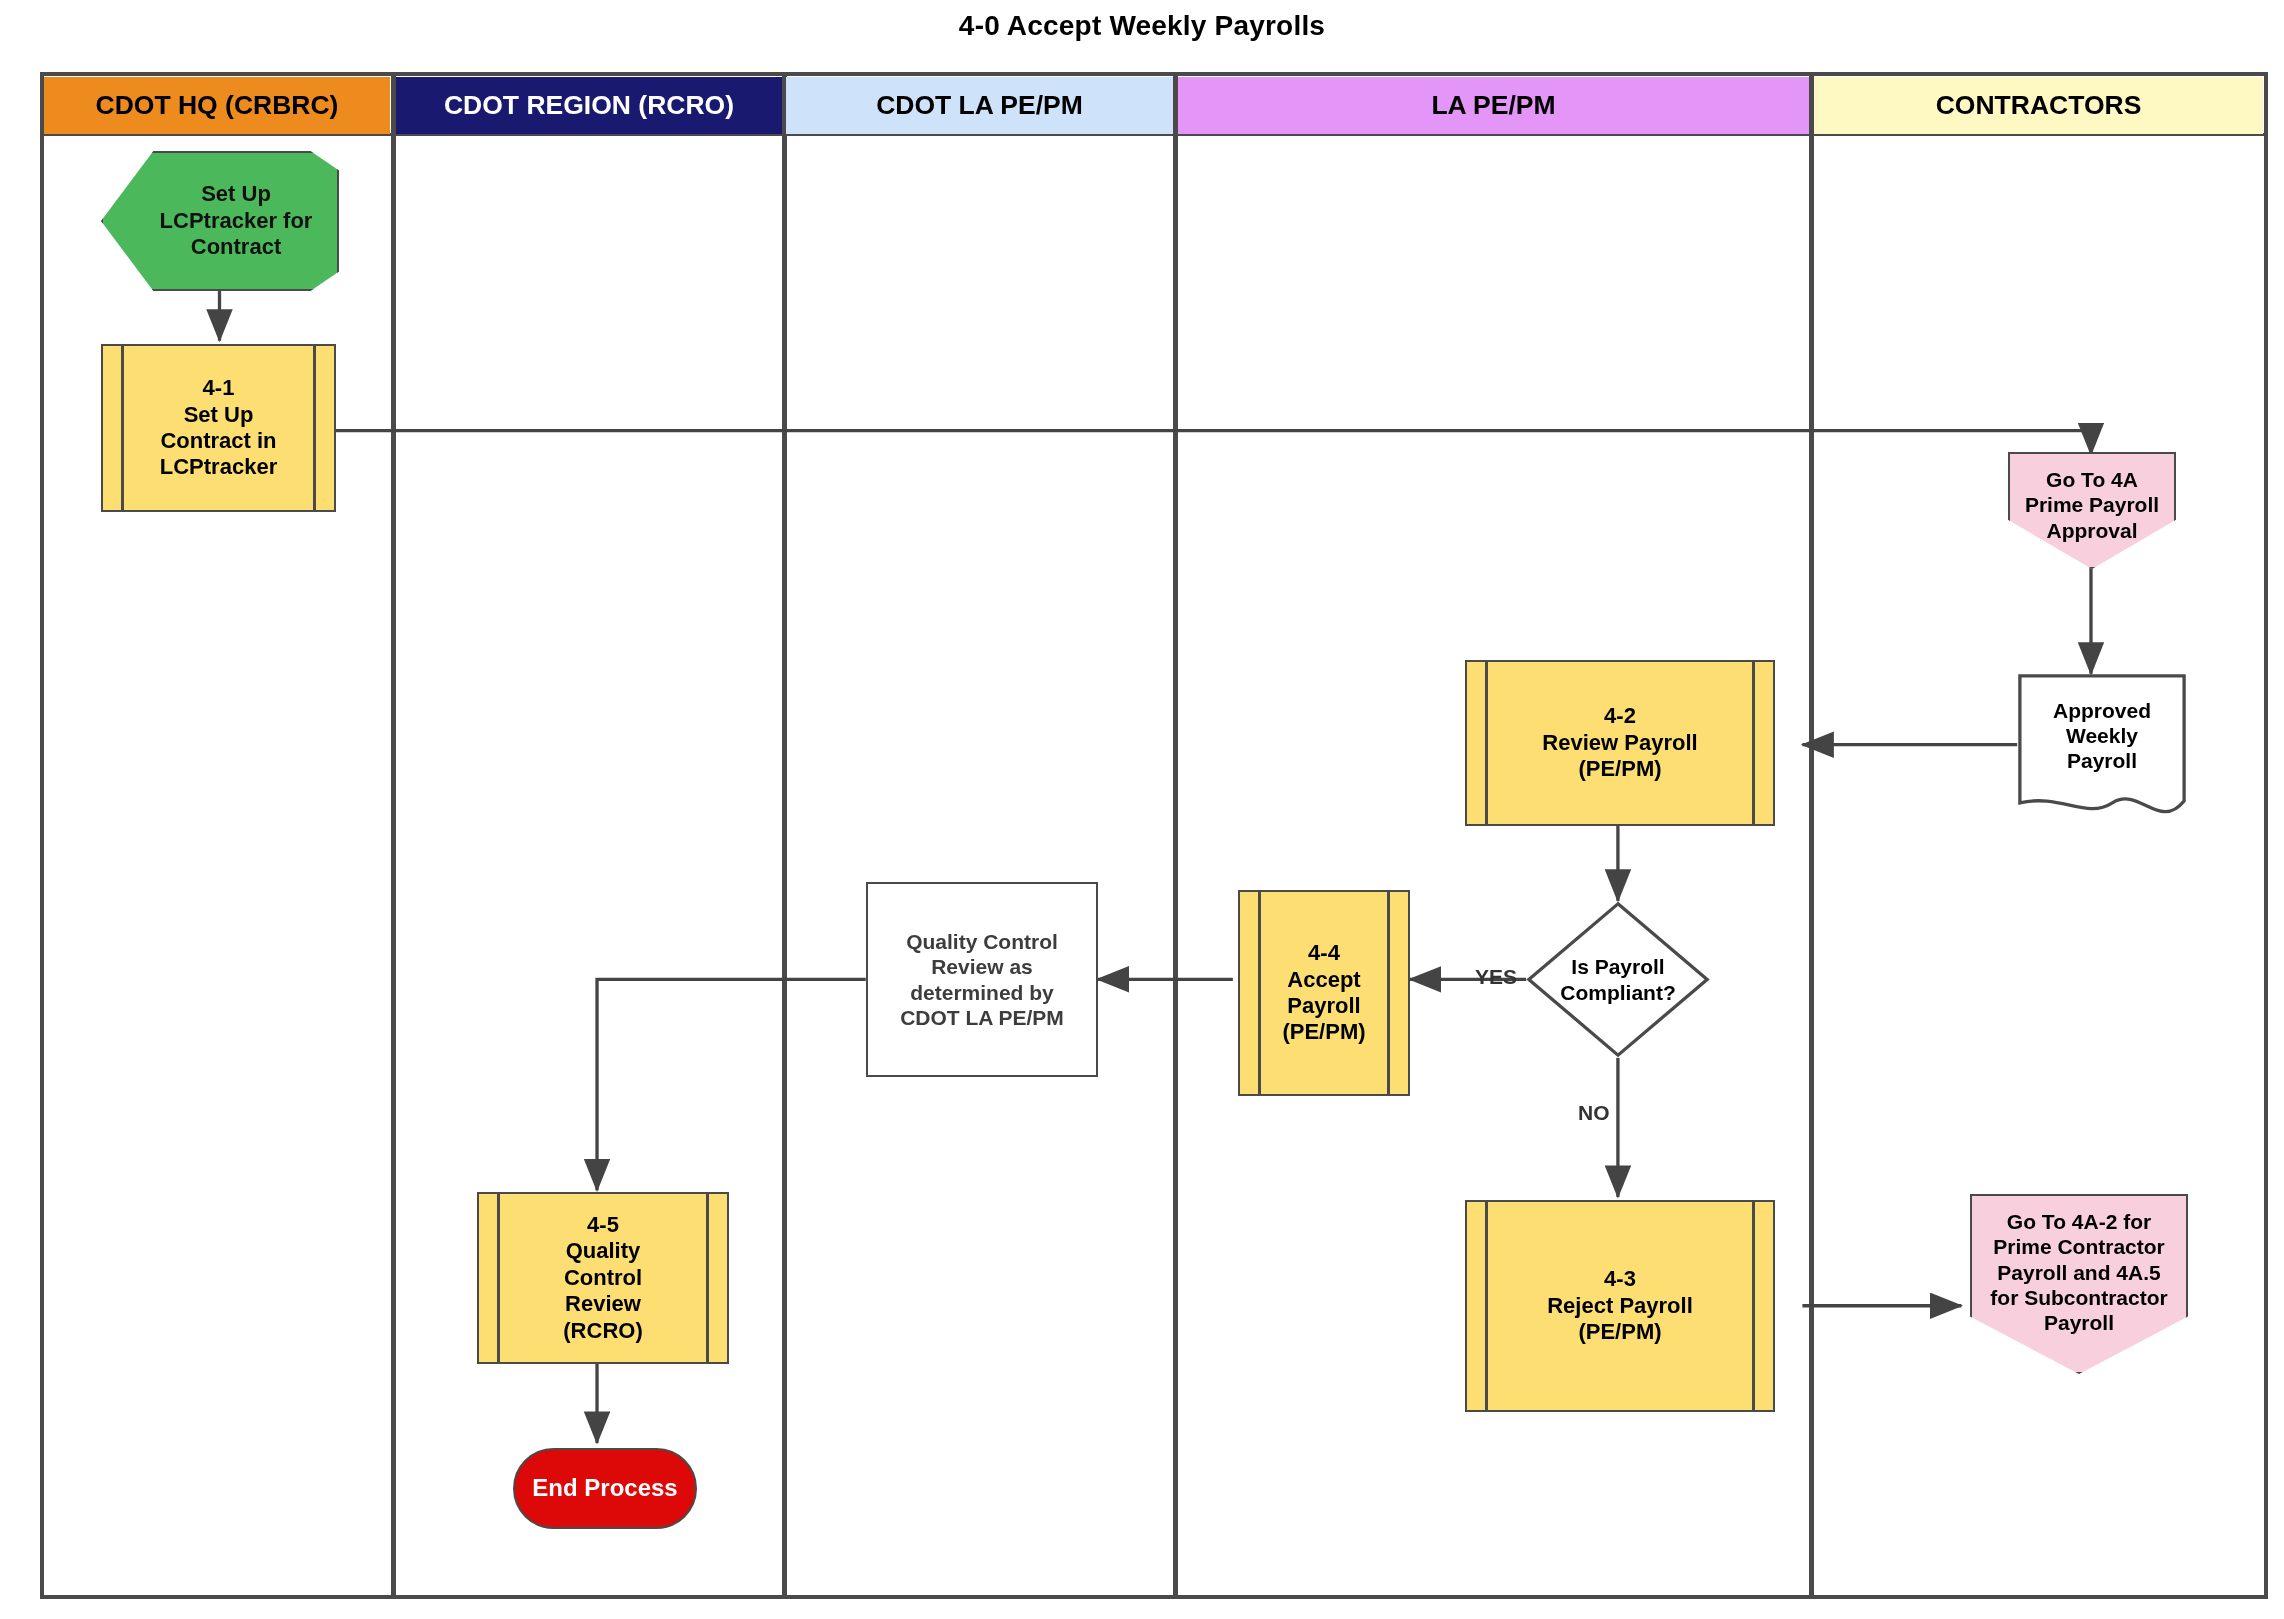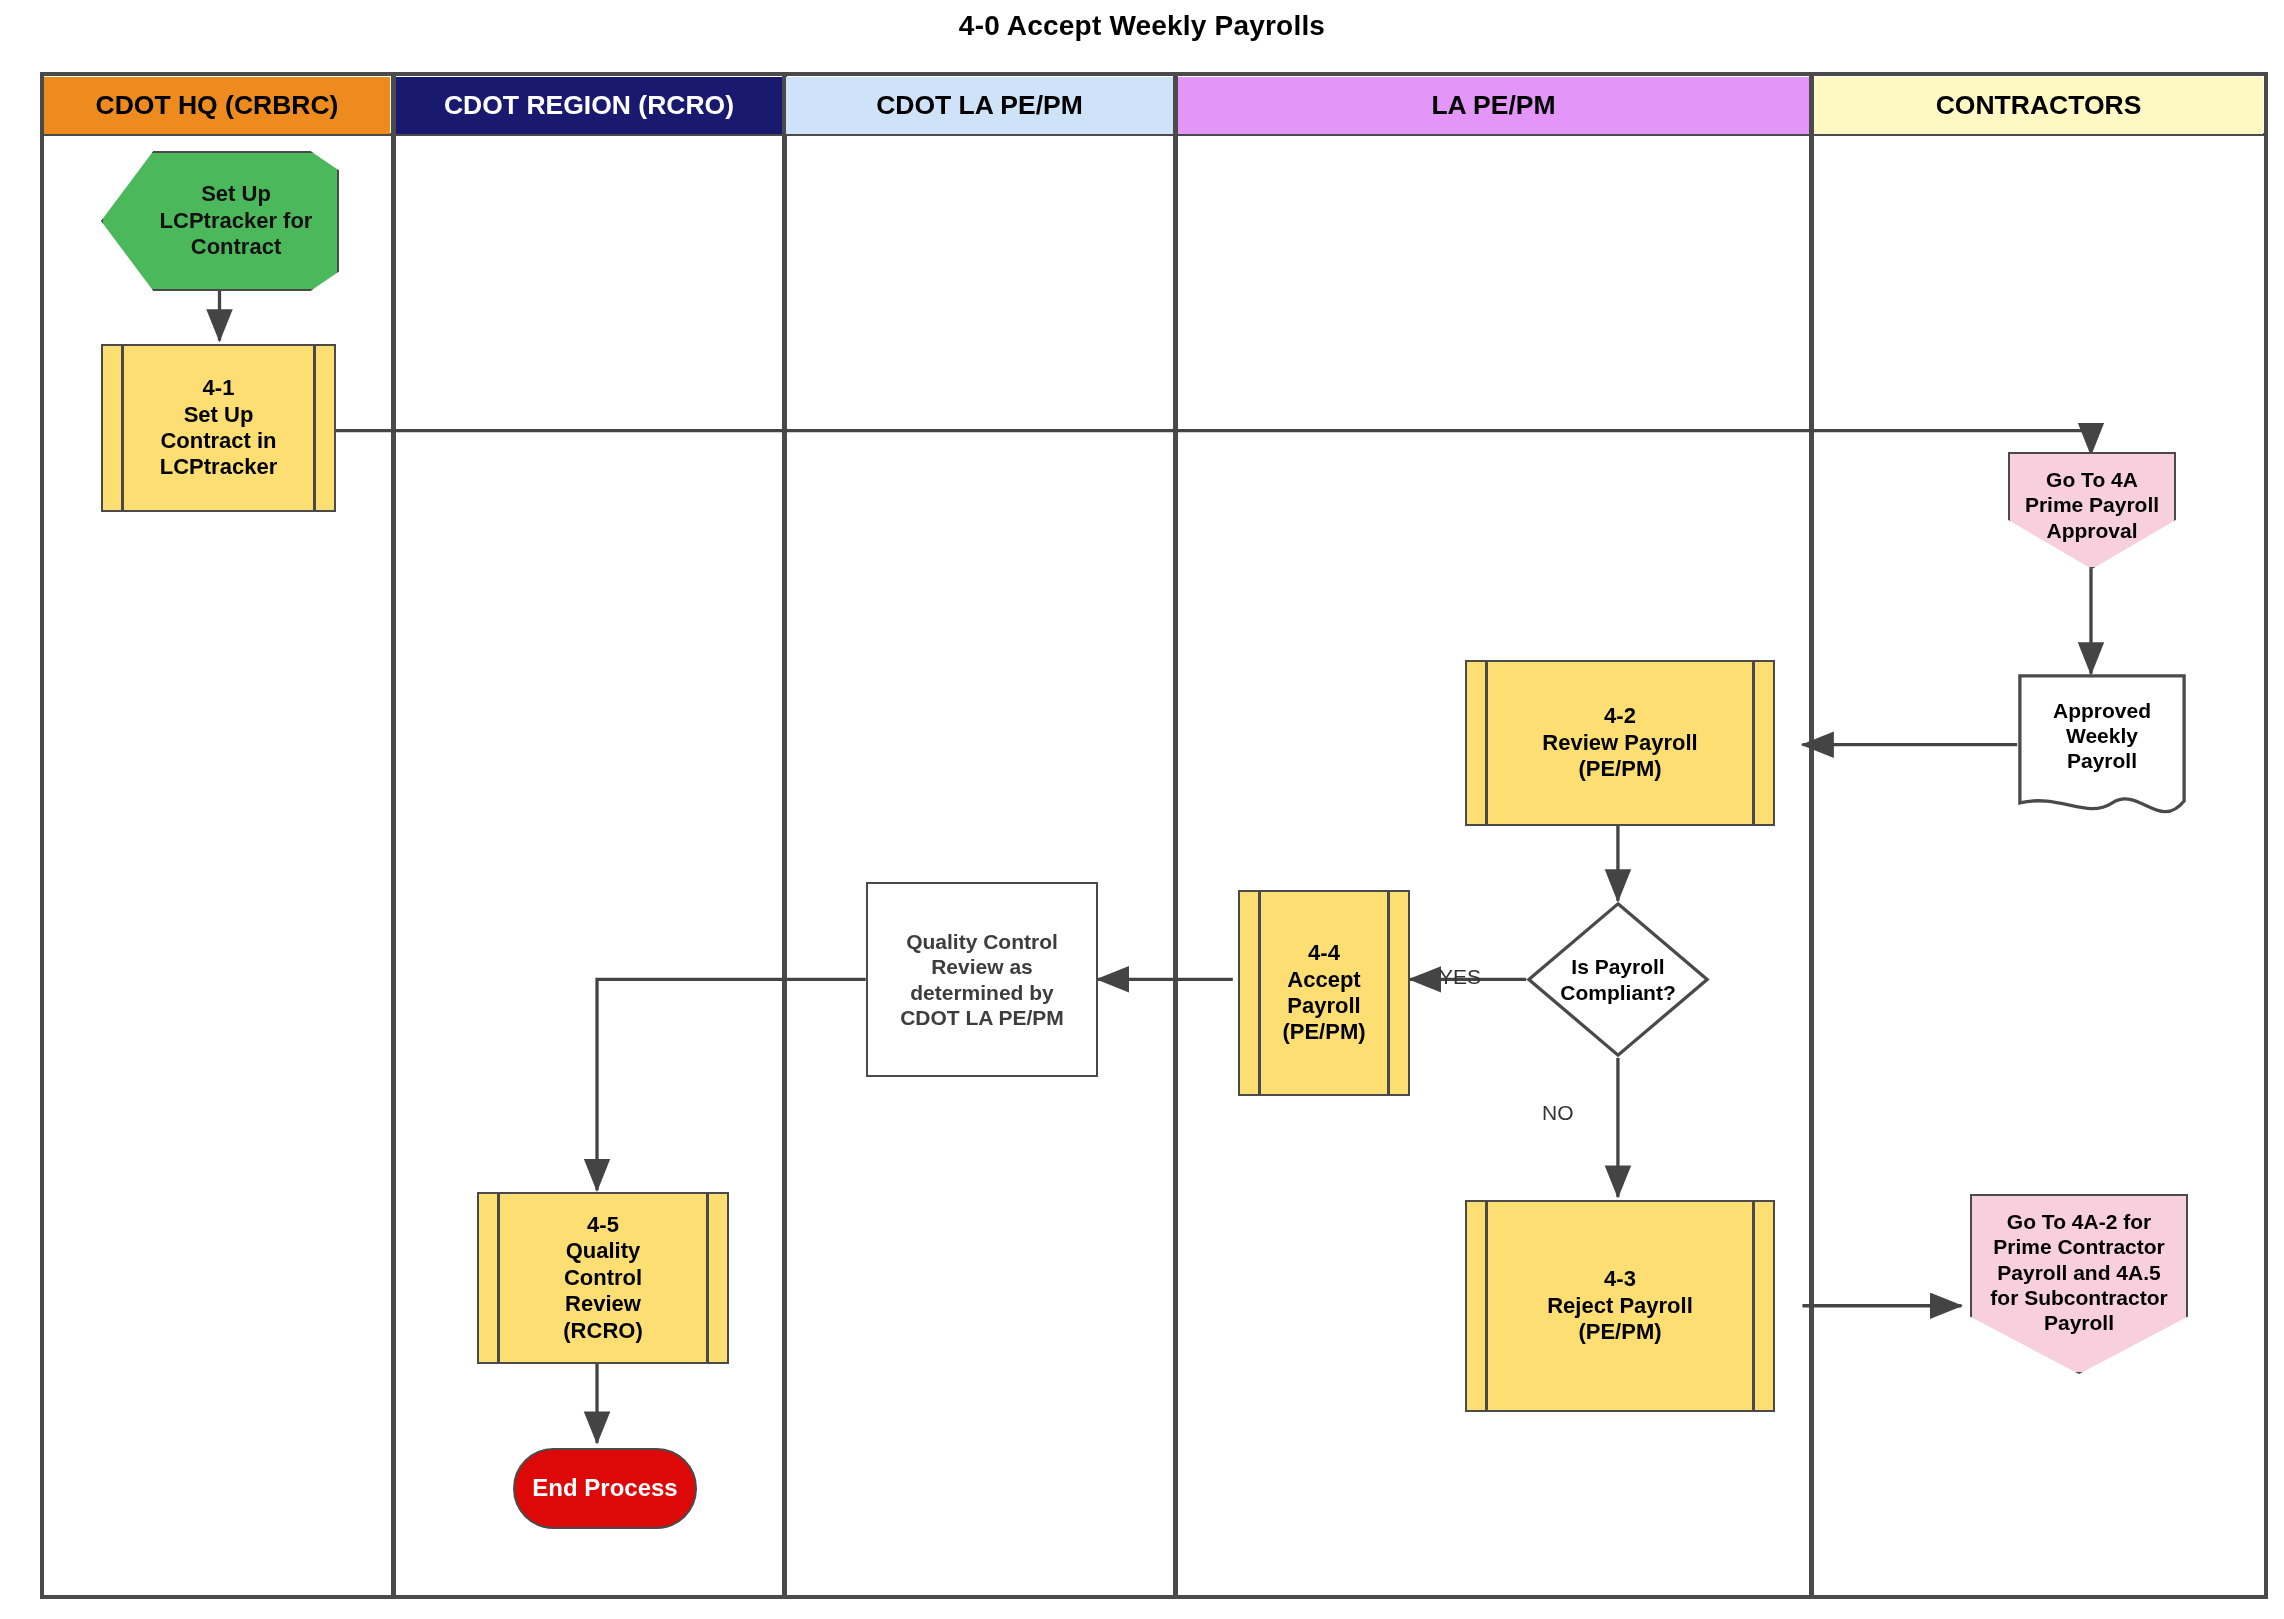--- a/index.html
+++ b/index.html
@@ -83,21 +83,21 @@
   .diamond svg{position:absolute;left:0;top:0;}
   .diamond .txt{position:relative;z-index:2;width:100%;text-align:center;}
 
   
   .terminator{
     background:#DD0808; border:2.8px solid #4a4a4a; border-radius:42px;
     color:#ffffff; font-size:24px;
   }
 
   
-  .edge-label{position:absolute;font-size:21px;font-weight:normal;color:#333;}
+  .edge-label{position:absolute;font-size:21px;font-weight:bold;color:#333;margin-left:36px;}
   #svg-edges{position:absolute;left:0;top:0;width:2284px;height:1619px;
              pointer-events:none;}
 </style>
 </head>
 <body>
 
 <div id="chart-title">4-0 Accept Weekly Payrolls</div>
 
 <div id="lane-frame"></div>
 <div id="header-underline"></div>

